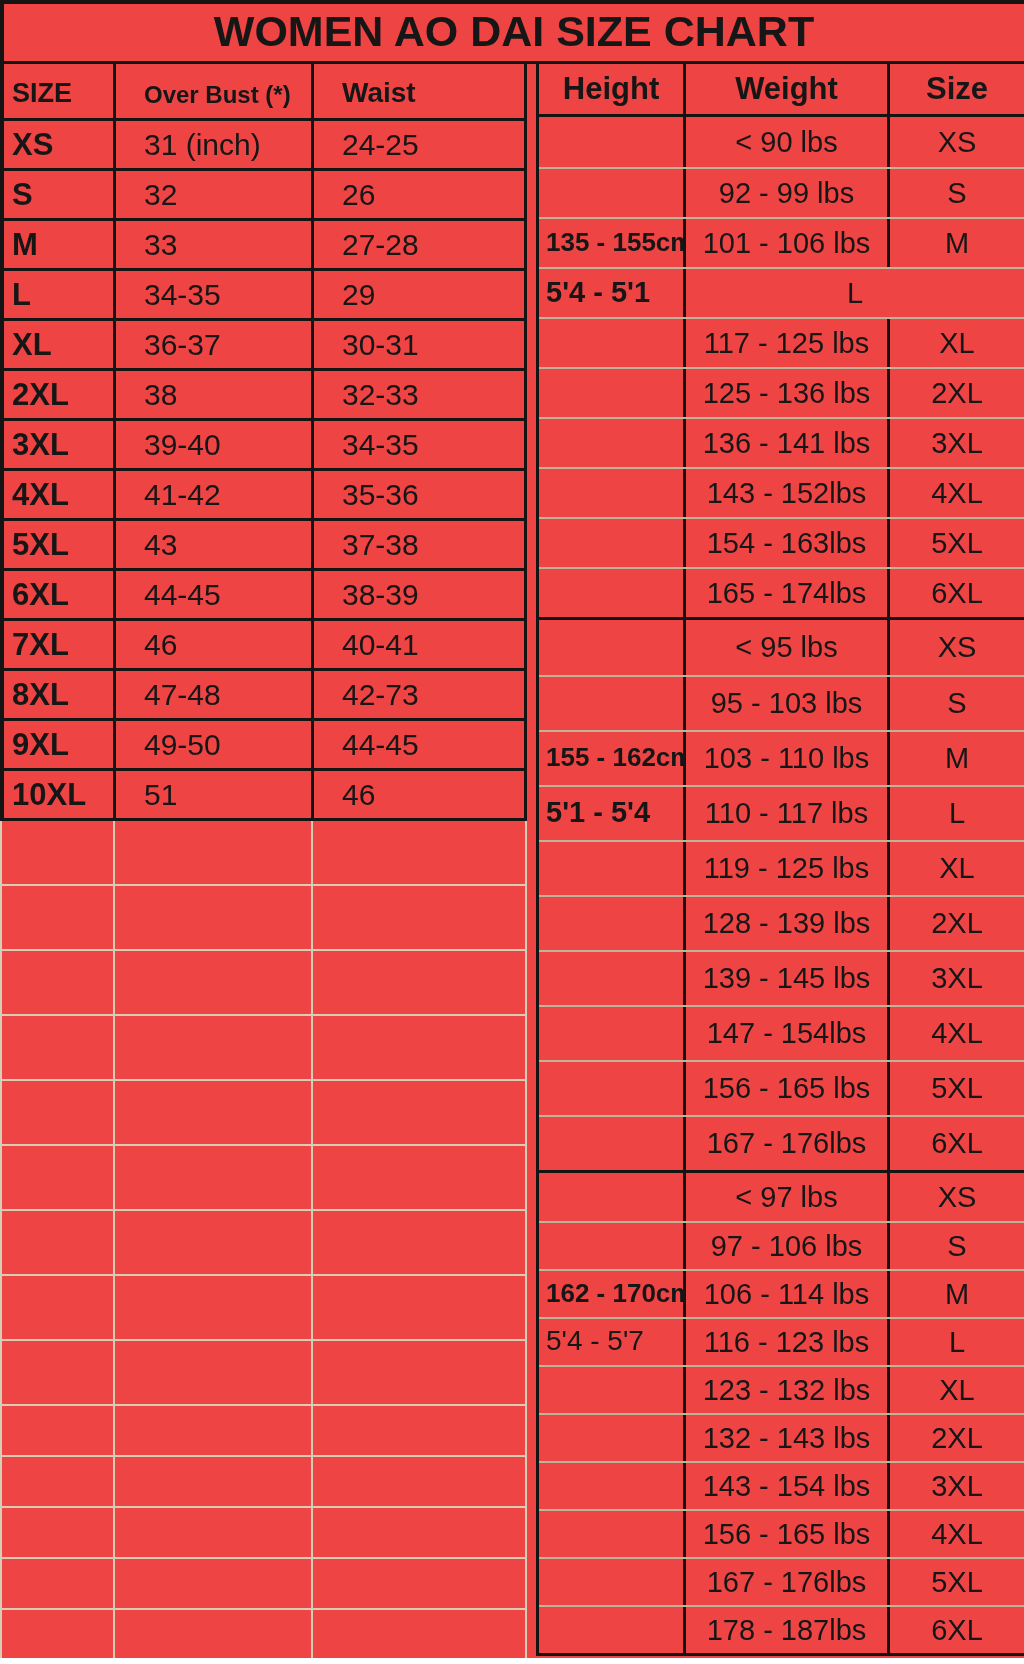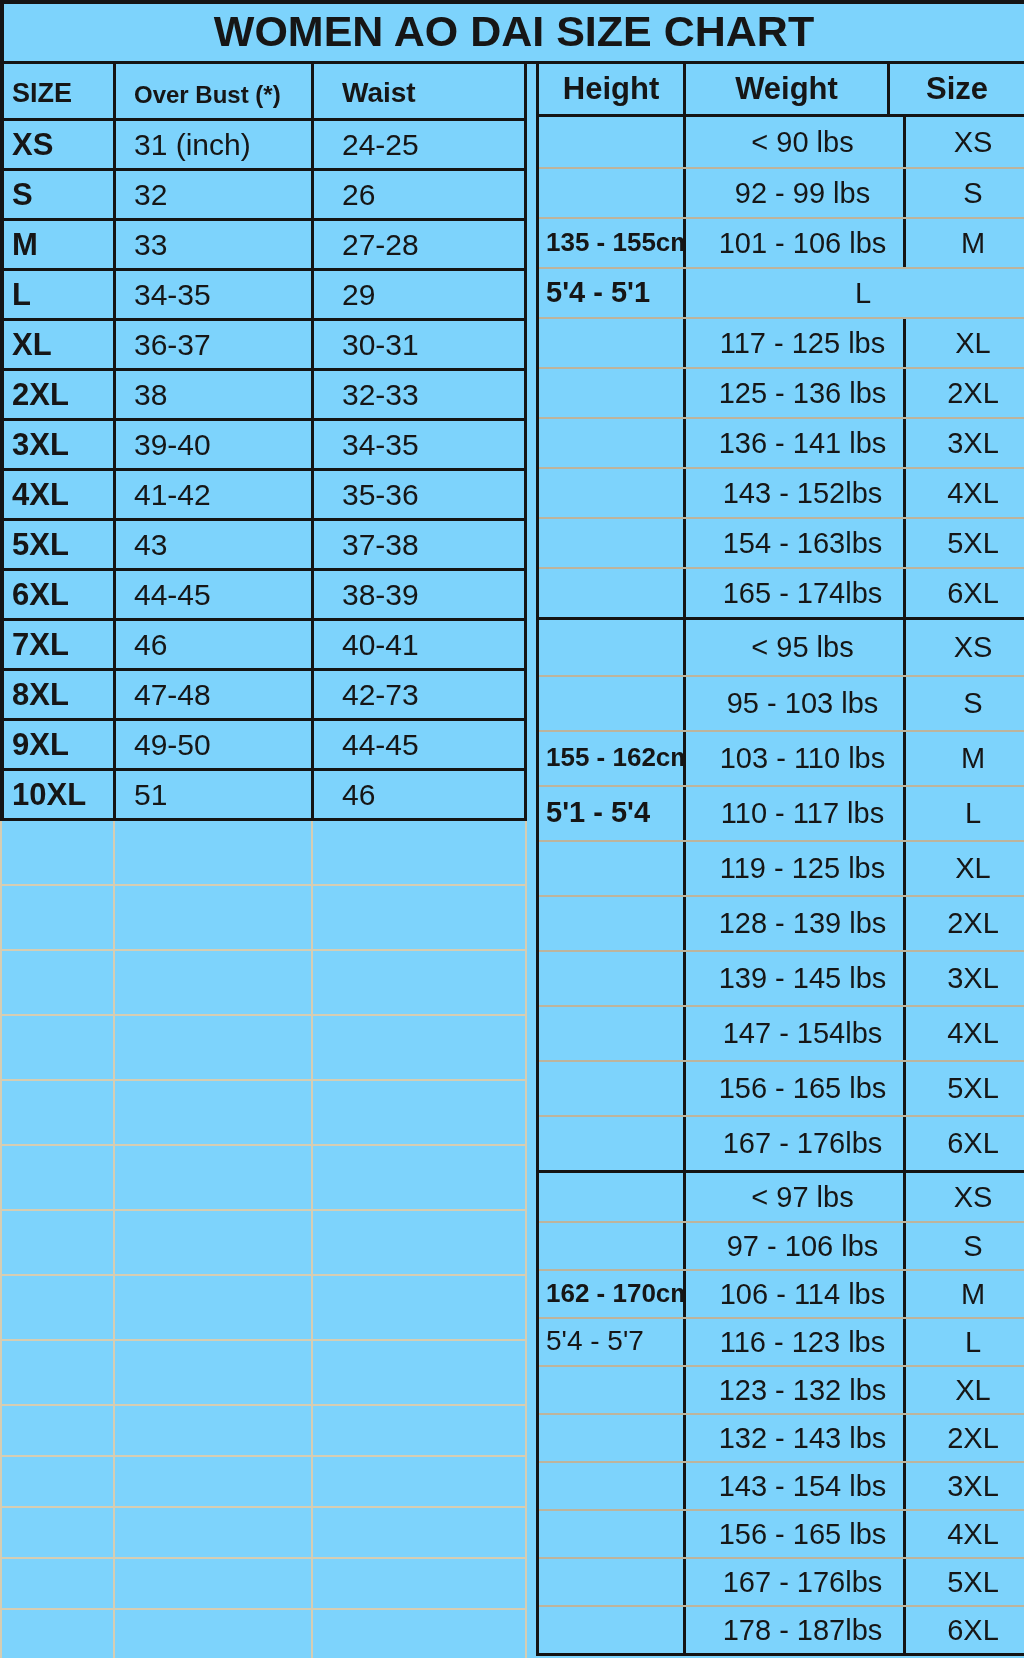--- a/index.html
+++ b/index.html
@@ -1,34 +1,34 @@
 <!DOCTYPE html>
 <html><head>
 <meta charset="utf-8">
 <style>
   html,body{margin:0;padding:0;background:#ffffff;}
   body{font-family:"Liberation Sans", sans-serif; color:#161616;}
   *{box-sizing:border-box;}
-  .sheet{position:relative;width:1024px;height:1658px;background:#7dd3fc;overflow:hidden;
+  .sheet{position:relative;width:1024px;height:1658px;background:#ef4444;overflow:hidden;
          border-top:4px solid #141414;}
   
   .title{position:absolute;left:0;top:0;width:1024px;height:57px;
          border-left:4px solid #141414;
          font-size:43px;font-weight:bold;text-align:center;line-height:54px;
          letter-spacing:0px;white-space:nowrap;}
   .topline{position:absolute;left:0;top:57px;width:1024px;height:3px;background:#141414;}
 
   
   .left-table{position:absolute;left:0;top:60px;width:527px;}
   .lt-filled{border-left:4px solid #141414;}
   .lrow{display:flex;border-bottom:3px solid #141414;}
   .lrow.hdr{height:57px;align-items:flex-end;}
   .lrow.datar{height:50px;align-items:center;}
   .lc1{width:112px;border-right:3px solid #141414;height:100%;display:flex;align-items:center;padding-left:8px;}
-  .lc2{width:198px;border-right:3px solid #141414;height:100%;display:flex;align-items:center;padding-left:18px;}
+  .lc2{width:198px;border-right:3px solid #141414;height:100%;display:flex;align-items:center;padding-left:28px;}
   .lc3{flex:1;border-right:3px solid #141414;height:100%;display:flex;align-items:center;padding-left:28px;}
   .lrow.hdr .lc1,.lrow.hdr .lc2,.lrow.hdr .lc3{align-items:flex-end;padding-bottom:9px;}
   .h-size{font-size:27px;font-weight:bold;}
   .h-bust{font-size:24px;font-weight:bold;}
   .h-waist{font-size:28px;font-weight:bold;}
   .sizelab{font-size:31px;font-weight:bold;}
   .val{font-size:30px;}
   .lt-empty{border-left:2px solid #d6cdb2;}
   .erow{display:flex;border-bottom:2px solid #d6cdb2;}
   .erow .ec1{width:113px;border-right:2px solid #d6cdb2;}
@@ -41,21 +41,21 @@
   .rt-header{display:flex;height:53px;border-bottom:3px solid #141414;}
   .rh{display:flex;align-items:flex-end;justify-content:center;padding-bottom:7px;
       font-size:31px;font-weight:bold;}
   .rh.hcol{width:147px;border-right:3px solid #141414;}
   .rh.wcol{width:204px;border-right:3px solid #141414;}
   .rh.scol{flex:1;}
   .group{position:relative;}
   .group.g2,.group.g3{border-top:3px solid #141414;}
   .right-table{border-bottom:3px solid #141414;}
   .g1{--rh:50px;} .g2{--rh:55px;} .g3{--rh:48px;}
-  .rrow{display:flex;height:var(--rh);gap:16px;}
+  .rrow{display:flex;height:var(--rh);}
   .rrow + .rrow{border-top:2px solid #bdb49c;}
   .hcell{width:147px;border-right:3px solid #141414;}
   .wcell{width:204px;border-right:3px solid #141414;display:flex;align-items:center;justify-content:center;
          font-size:29px;white-space:nowrap;}
   .scell{flex:1;display:flex;align-items:center;justify-content:center;font-size:29px;}
   .hlabel{position:absolute;left:0;top:calc(var(--rh) * 2);width:146px;overflow:hidden;
           padding-left:7px;white-space:nowrap;}
   .hl-cm{height:var(--rh);line-height:var(--rh);font-size:26px;font-weight:bold;}
   .hl-ft{height:var(--rh);line-height:var(--rh);font-size:29px;font-weight:bold;}
   .g3 .hl-ft{font-weight:normal;font-size:28px;}

